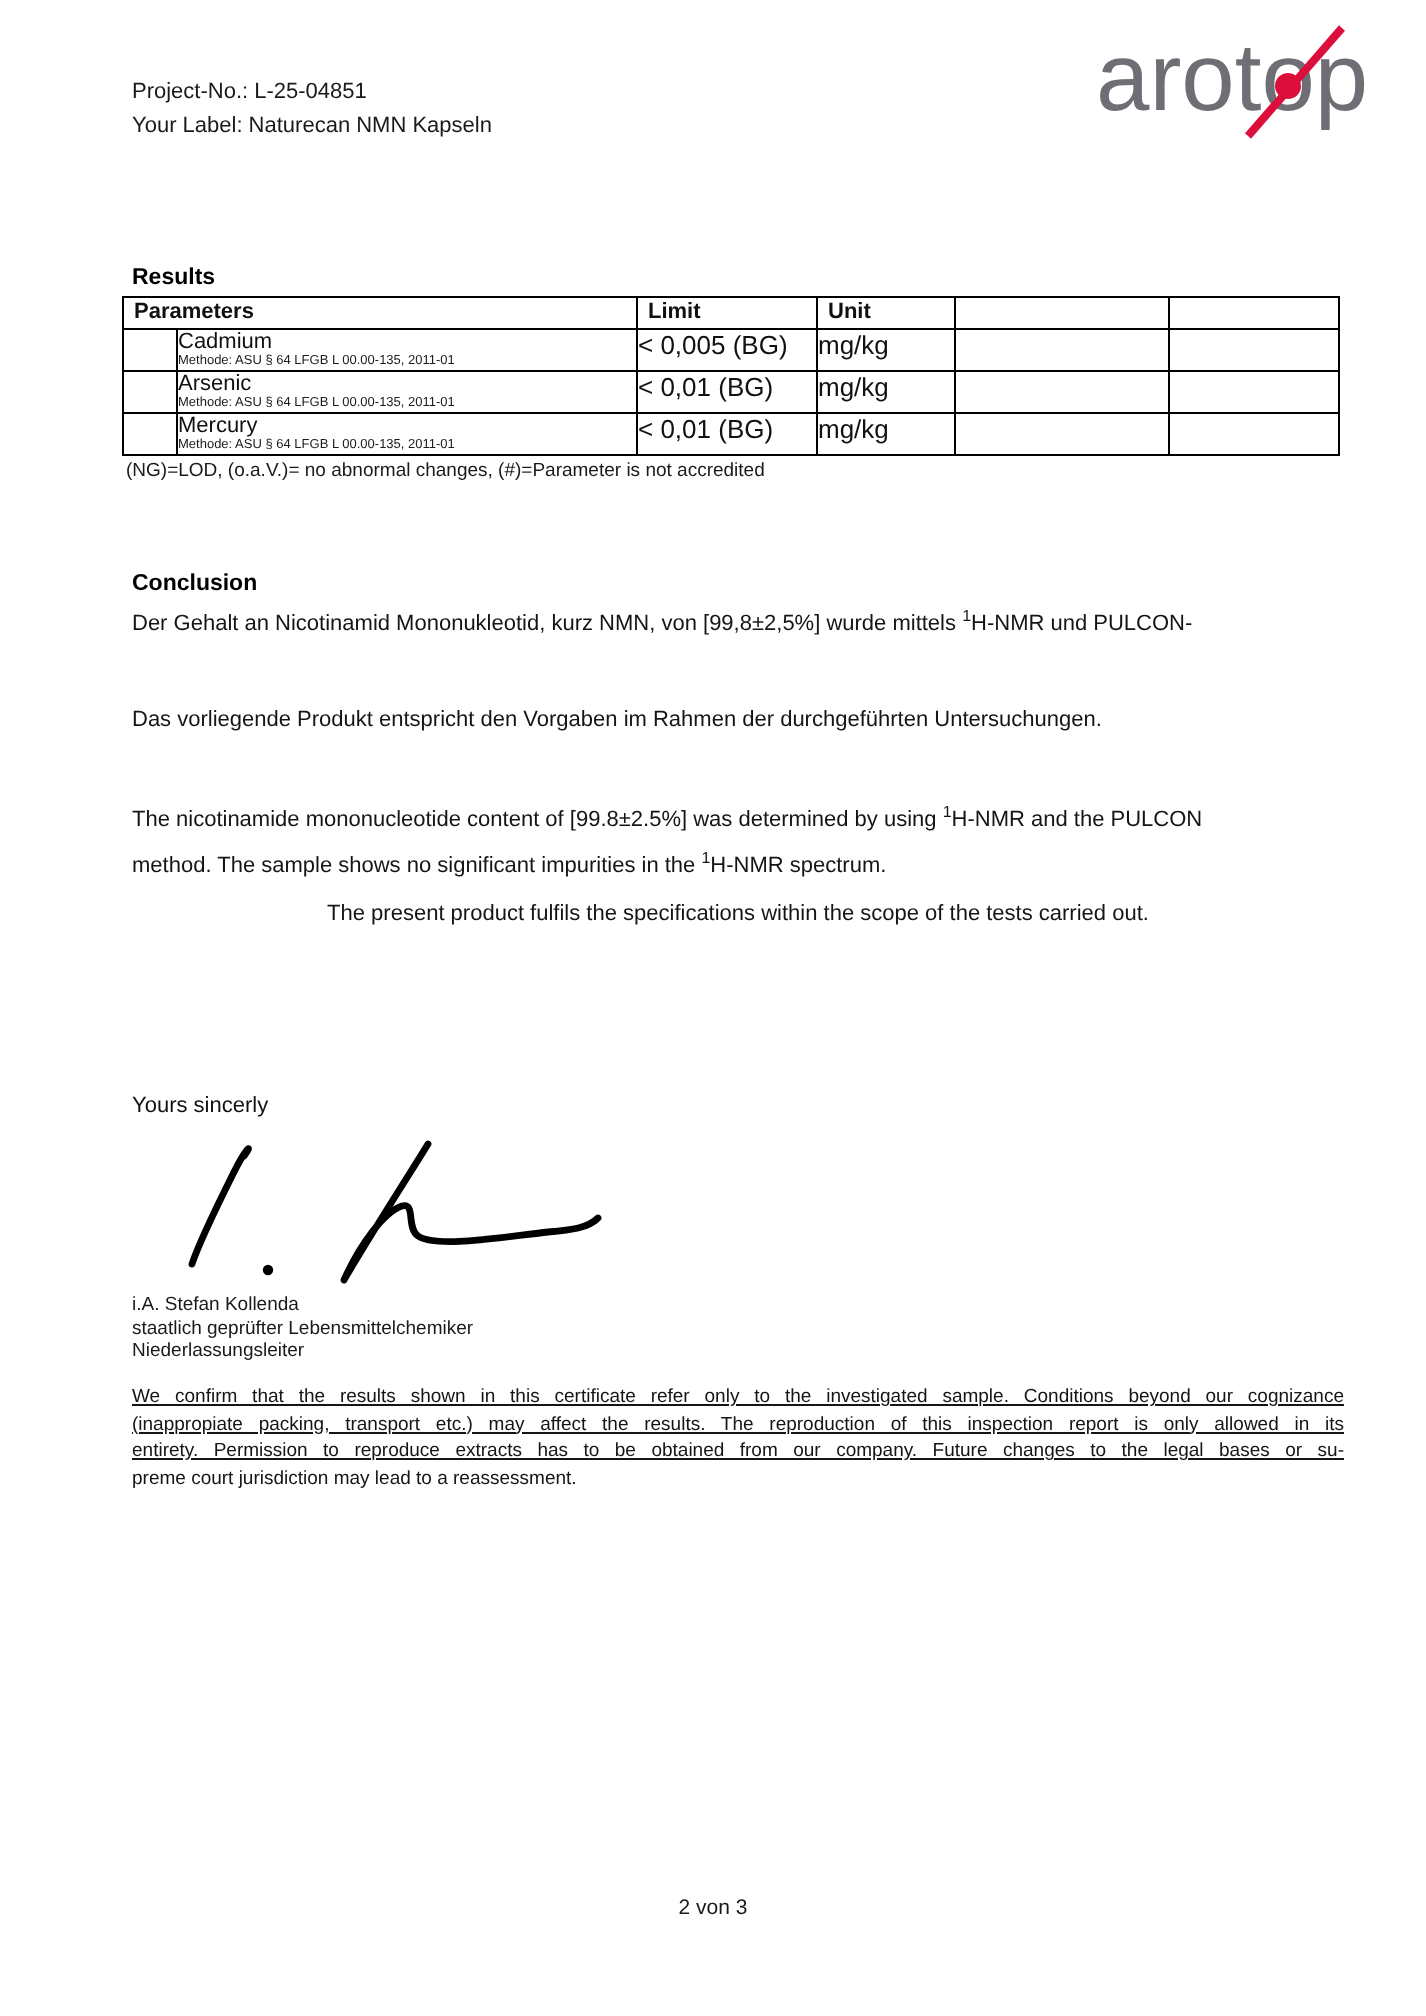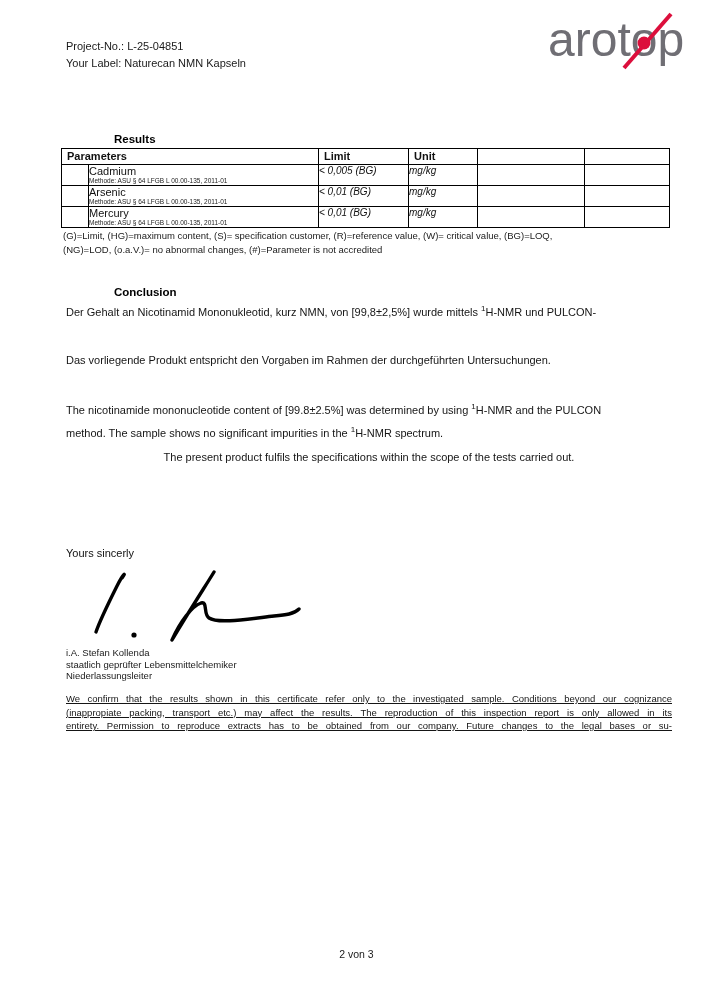--- a/index.html
+++ b/index.html
@@ -11,32 +11,32 @@
   .abs{position:absolute;}
 
   
   .hdr{top:38px;left:66px;font-size:11px;line-height:17px;color:#1a1a1a;}
   .logo{top:12px;left:548px;width:150px;height:62px;}
   .logo-text{font-family:"Liberation Sans", sans-serif;font-size:48px;line-height:56px;
     color:#6f6e74;letter-spacing:0;}
   .logo-svg{position:absolute;left:0;top:0;width:150px;height:62px;}
 
   
-  .sec-title{font-size:11.5px;font-weight:bold;color:#000;margin-left:48px;}
+  .sec-title{font-size:11.5px;font-weight:bold;color:#000;}
   .results-title{top:133px;left:66px;}
   table.results{position:absolute;top:148px;left:61px;border-collapse:collapse;
     table-layout:fixed;width:608px;}
   table.results th, table.results td{border:1px solid #000;padding:0;vertical-align:top;}
   table.results th{font-size:11px;font-weight:bold;text-align:left;height:13px;
     padding:1px 0 1px 5px;}
   td.c-blank{}
   td.c-param{padding:1px 0 1px 5px;height:20px;}
   .pname{font-size:11px;line-height:12px;}
   .pmethod{font-size:6.5px;line-height:8px;color:#1c1c1c;}
-  td.c-result, td.c-unit{font-size:10px;padding:1px 0 1px 7px;font-style:italic;}
+  td.c-result, td.c-unit{font-size:13px;padding:1px 0 1px 7px;}
 
   .legend{top:229px;left:63px;font-size:9.5px;line-height:13.5px;color:#1a1a1a;width:610px;}
 
   
   .conclusion-title{top:286px;left:66px;}
   .para{left:66px;width:606px;font-size:11px;color:#151515;}
   .p-de1{top:302px;line-height:21px;}
   .p-de2{top:350px;line-height:21px;}
   .p-en1{top:399px;line-height:23px;}
   .p-en2{top:447px;line-height:21px;text-align:center;}
@@ -118,21 +118,20 @@
     </td>
     <td class="c-result">&lt; 0,01 (BG)</td>
     <td class="c-unit">mg/kg</td>
     <td></td>
         <td></td>
   </tr>
 </tbody>
   </table>
 
 <div class="abs legend">
-  <div>(G)=Limit, (HG)=maximum content, (S)= specification customer, (R)=reference value, (W)= critical value, (BG)=LOQ,</div>
   <div>(NG)=LOD, (o.a.V.)= no abnormal changes, (#)=Parameter is not accredited</div>
 </div>
 
 <div class="abs sec-title conclusion-title">Conclusion</div>
 
 <div class="abs para p-de1">
   <div><span>Der Gehalt an Nicotinamid Mononukleotid, kurz NMN, von [99,8±2,5%] wurde mittels </span><sup>1</sup><span>H-NMR und PULCON-</span></div>
 </div>
 
 <div class="abs para p-de2">Das vorliegende Produkt entspricht den Vorgaben im Rahmen der durchgeführten Untersuchungen.</div>
@@ -157,15 +156,16 @@
 <div class="abs signer">
   <div>i.A. Stefan Kollenda</div>
   <div>staatlich geprüfter Lebensmittelchemiker</div>
   <div>Niederlassungsleiter</div>
 </div>
 
 <div class="abs disclaimer">
   <div class="dline-j">We confirm that the results shown in this certificate refer only to the investigated sample. Conditions beyond our cognizance</div>
   <div class="dline-j">(inappropiate packing, transport etc.) may affect the results. The reproduction of this inspection report is only allowed in its</div>
   <div class="dline-j">entirety. Permission to reproduce extracts has to be obtained from our company. Future changes to the legal bases or su-</div>
+  <div>preme court jurisdiction may lead to a reassessment.</div>
 </div>
 
 <div class="abs footer">2 von 3</div>
 
 </body></html>

